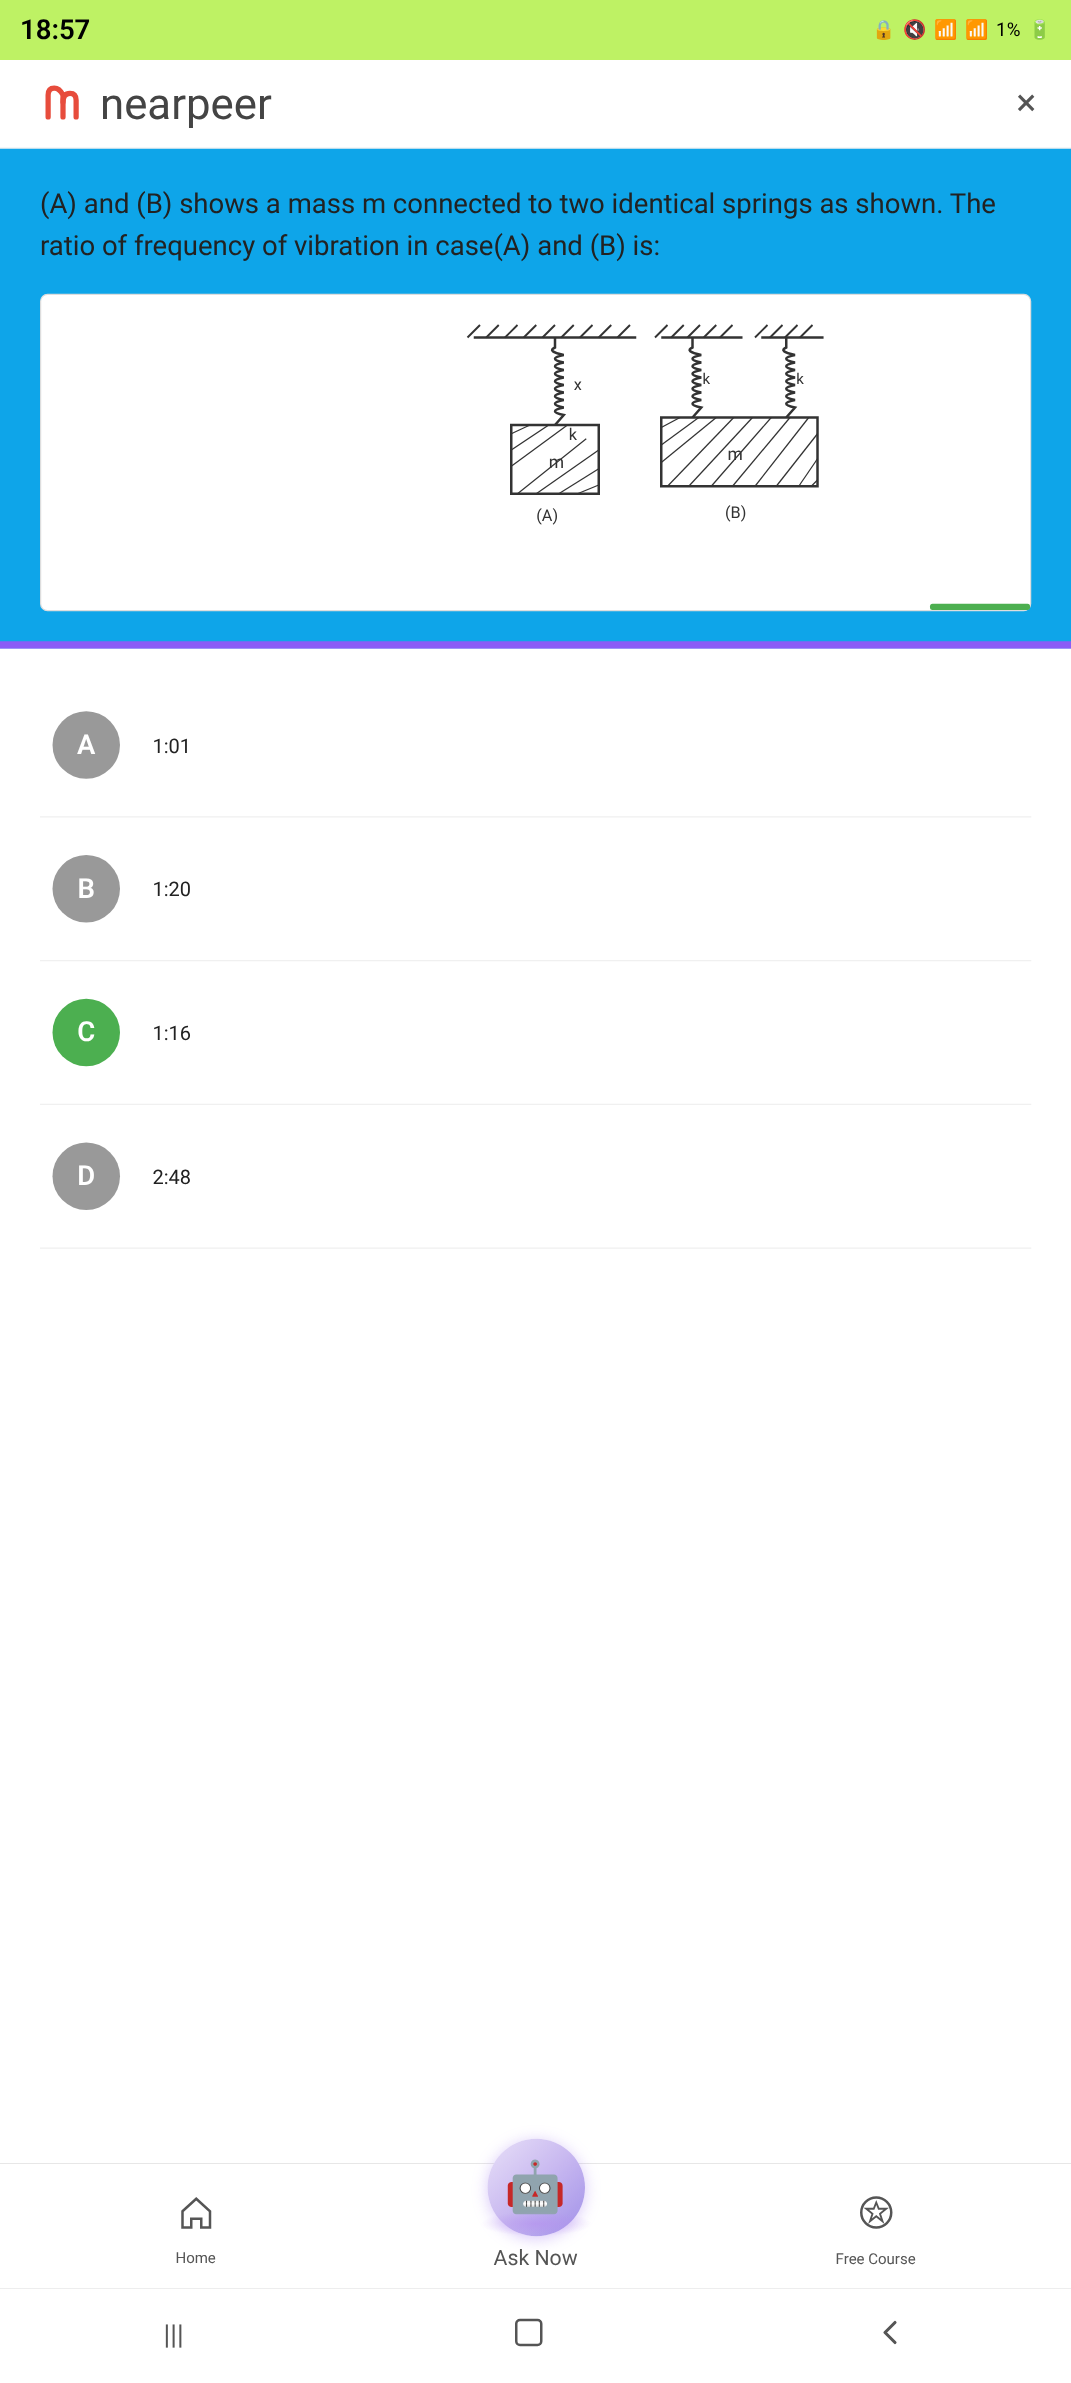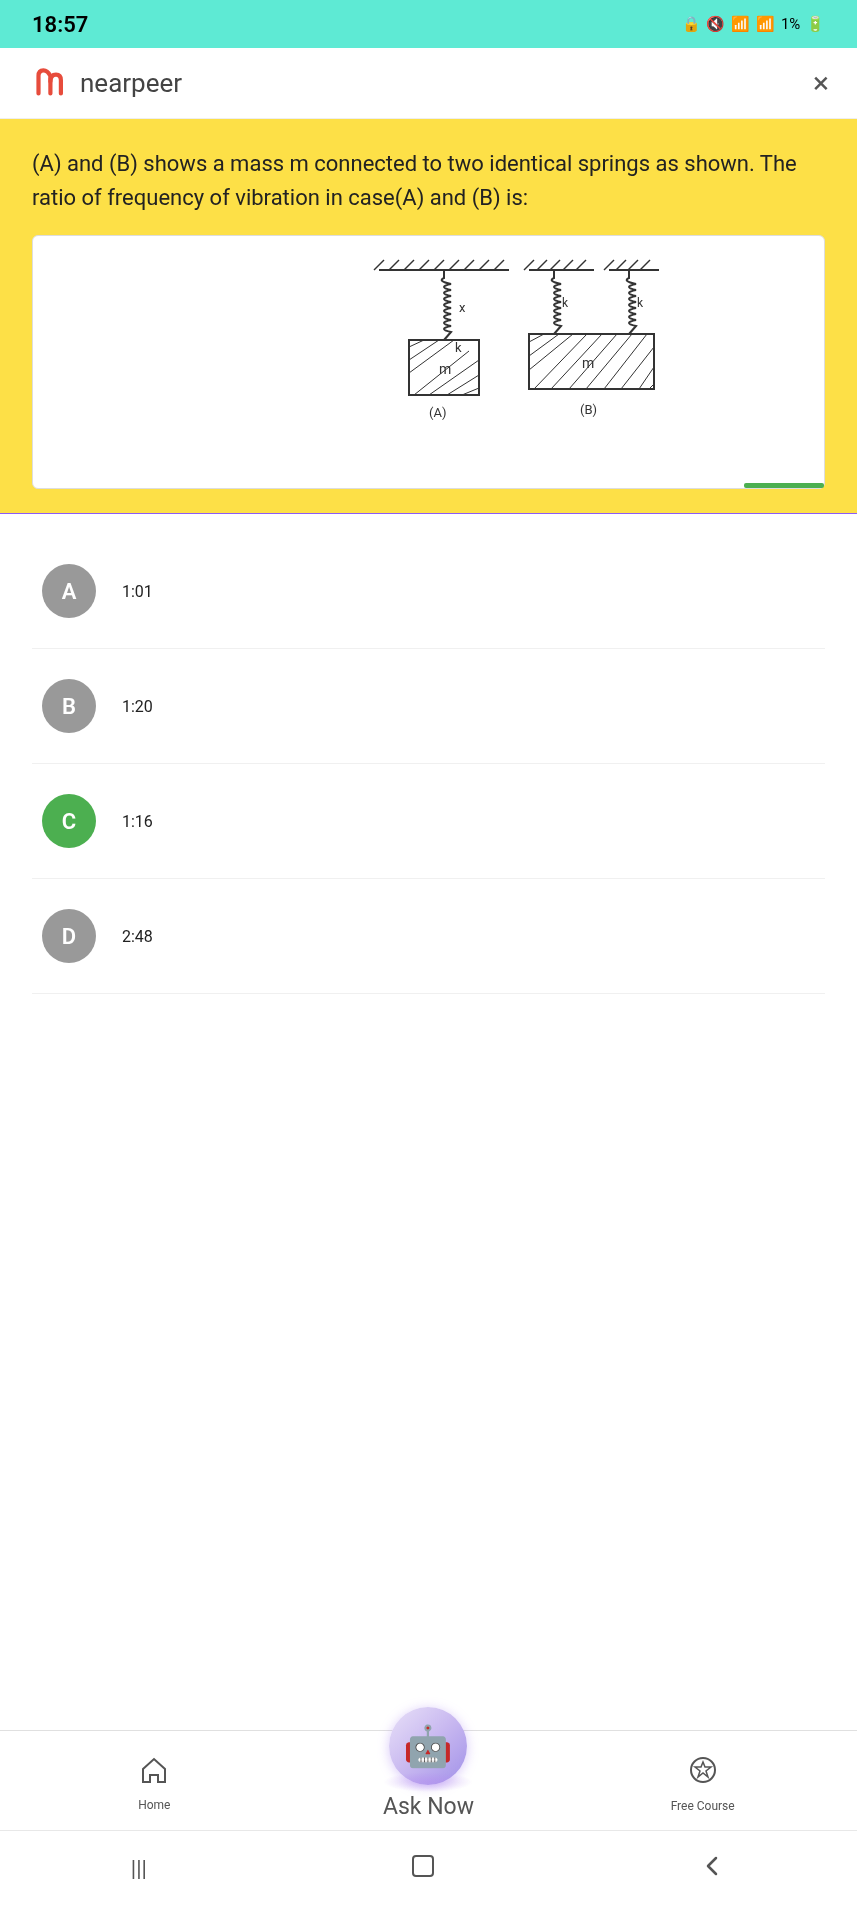--- a/index.html
+++ b/index.html
@@ -10,22 +10,22 @@
       font-family: -apple-system, BlinkMacSystemFont, 'Segoe UI', Roboto, sans-serif;
       background: #fff;
       position: relative;
     }
 
     
     .status-bar {
       display: flex;
       justify-content: space-between;
       align-items: center;
-      padding: 8px 32px;
-      background: #5eead4;
+      padding: 8px 16px;
+      background: #bef264;
       height: 48px;
     }
     .status-time {
       font-size: 22px;
       font-weight: 600;
       color: #000;
     }
     .status-icons {
       display: flex;
       align-items: center;
@@ -50,36 +50,36 @@
     .logo-container {
       display: flex;
       align-items: center;
       gap: 10px;
     }
     .logo-icon {
       width: 42px;
       height: 42px;
     }
     .logo-text {
-      font-size: 26px;
+      font-size: 35px;
       color: #444;
       font-weight: 400;
     }
     .close-btn {
       font-size: 30px;
       color: #555;
       cursor: pointer;
       line-height: 1;
     }
 
     
     .question-area {
-      background: #fde047;
+      background: #0ea5e9;
       padding: 28px 32px 24px 32px;
-      border-bottom: 1px solid #8b5cf6;
+      border-bottom: 6px solid #8b5cf6;
     }
     .question-text {
       font-size: 22px;
       line-height: 1.55;
       color: #222;
       margin-bottom: 20px;
     }
     .question-image-box {
       background: #fff;
       border: 1px solid #ddd;
@@ -195,21 +195,21 @@
       position: absolute;
       bottom: 28px;
       left: 50%;
       transform: translateX(-50%);
       width: 90px;
       height: 20px;
       background: radial-gradient(ellipse, rgba(180,140,240,0.5) 0%, transparent 70%);
       border-radius: 50%;
     }
     .nav-center-label {
-      font-size: 23px;
+      font-size: 17px;
       color: #555;
       margin-top: 2px;
       text-align: center;
     }
 
     
     .sys-nav {
       position: fixed;
       bottom: 0;
       left: 0;

